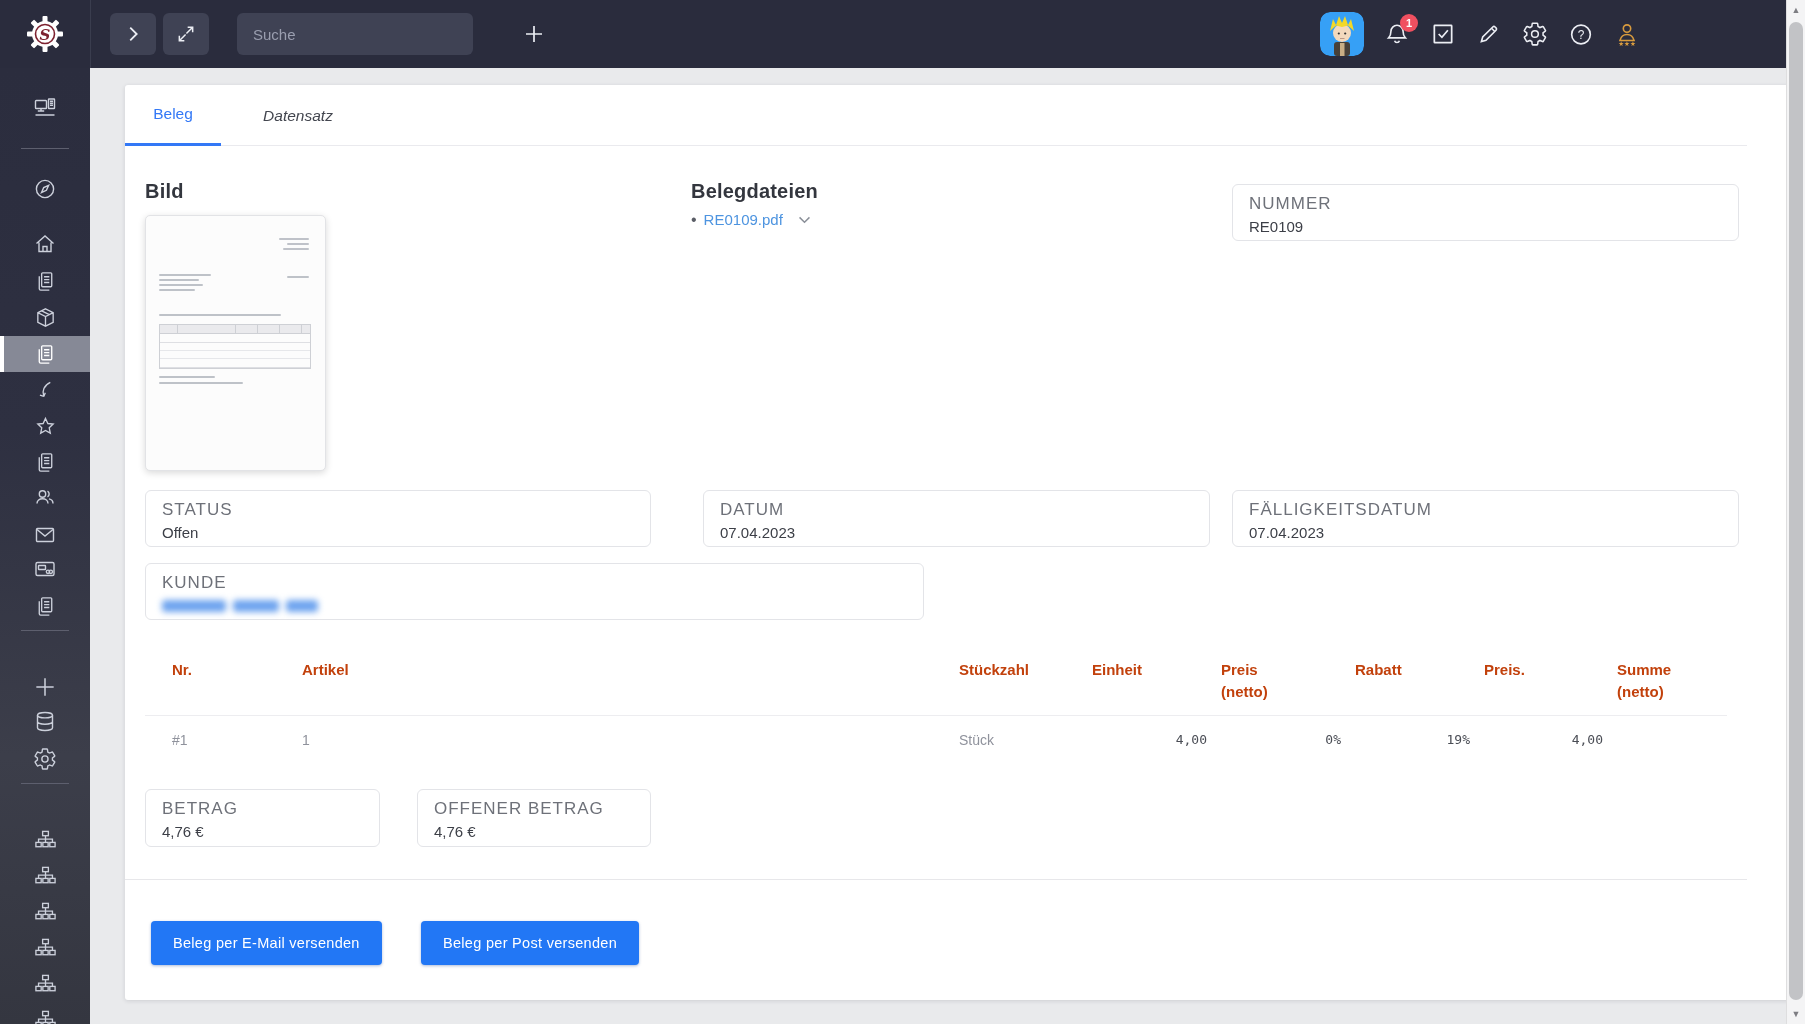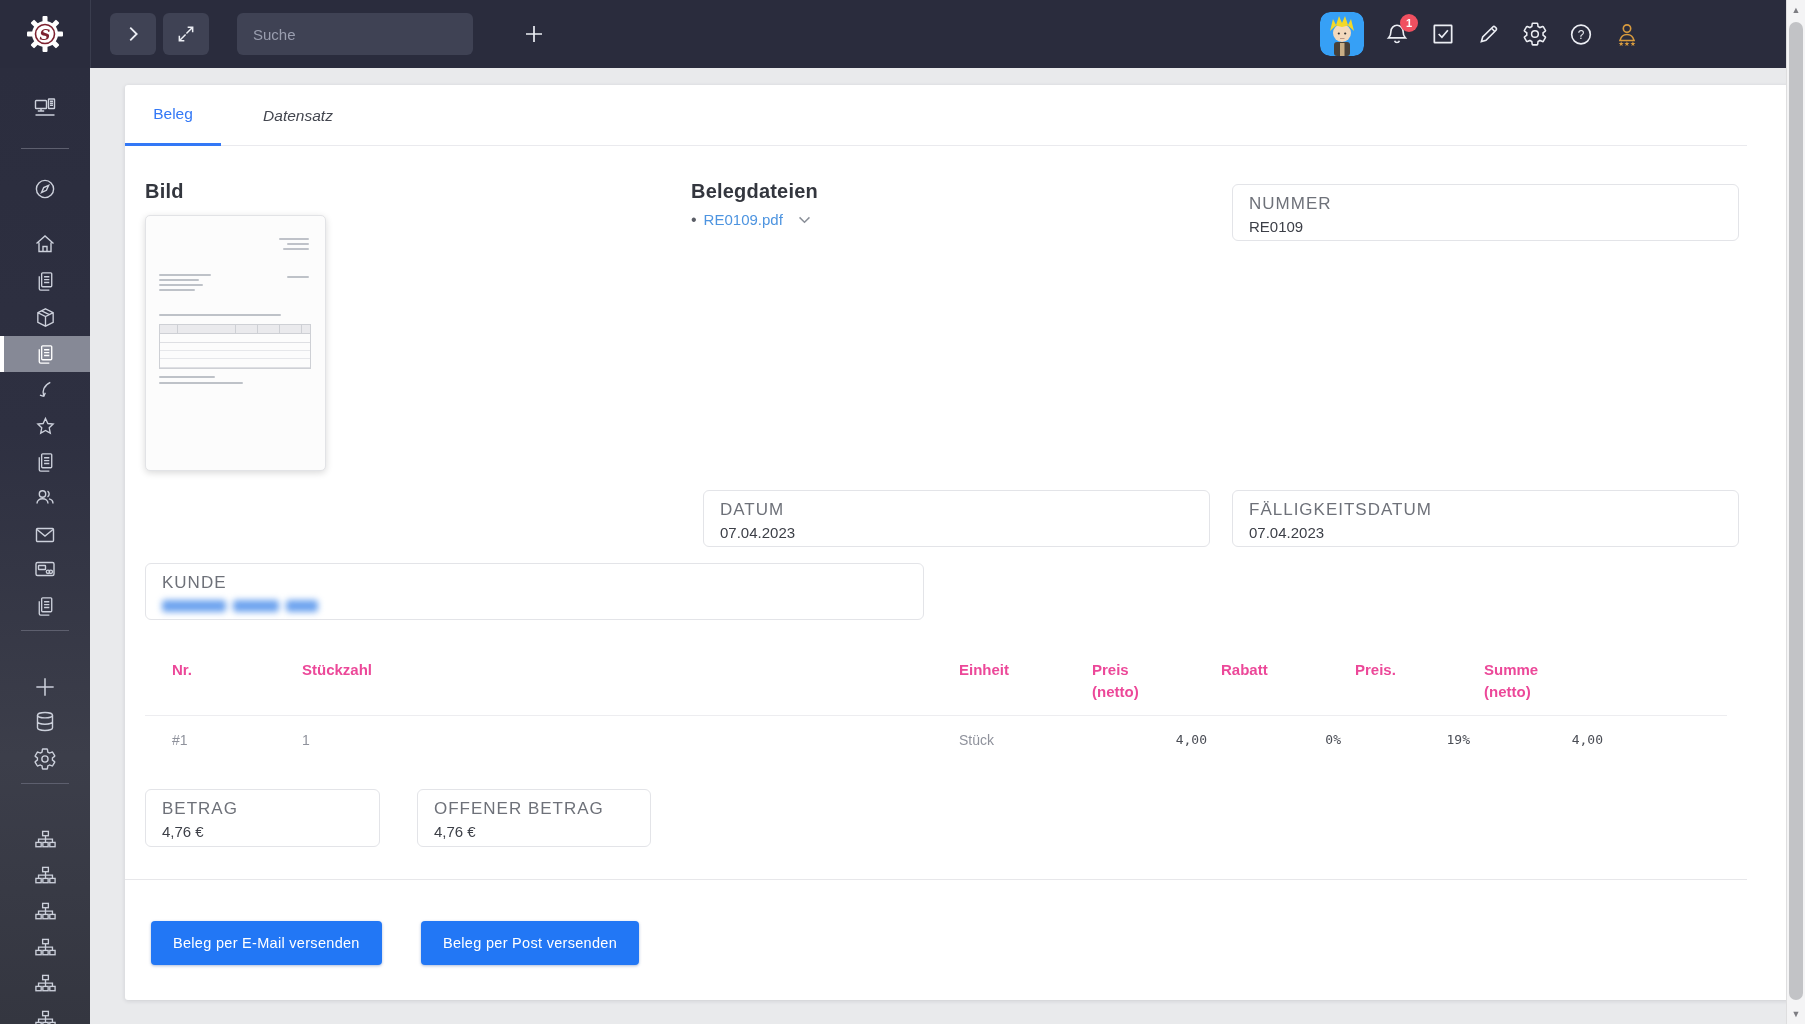--- a/index.html
+++ b/index.html
@@ -75,21 +75,21 @@
   .flabel { font-size:17px; color:#6e7179; letter-spacing:1px; font-weight:500; }
   .fvalue { font-size:15px; color:#3c3f47; margin-top:4px; }
   .kunde-blur { display:flex; gap:7px; margin-top:7px; filter:blur(3px); }
   .kunde-blur i { display:block; height:12px; background:#6ea4ef; border-radius:3px; }
 
   
   .items { position:absolute; left:20px; top:560px; width:1582px; }
   .irow { display:grid; grid-template-columns:130px 657px 133px 129px 134px 129px 133px 110px; padding-left:27px; align-items:start; }
   .irow.head { padding-top:14px; padding-bottom:12px; border-bottom:1px solid #ededf0; }
   .irow.body { padding-top:16px; }
-  .th { font-size:15px; font-weight:700; color:#ec4899; white-space:pre-line; line-height:1.45; }
+  .th { font-size:15px; font-weight:700; color:#c2410c; white-space:pre-line; line-height:1.45; }
   .td { font-size:14px; color:#8f929c; }
   .td.strong { font-size:15px; font-weight:700; color:#3b3e46; }
   .num { font-family:"DejaVu Sans Mono", monospace; font-size:13px; color:#4a4d55; }
   .ralign { text-align:right; padding-right:14px; }
 
   
   .divider { position:absolute; left:0; top:794px; width:1622px; height:1px; background:#e7e7ea; }
   .btn { position:absolute; top:836px; height:44px; background:#2277f5; color:#fff; border:none; border-radius:4px;
     font-size:14.5px; letter-spacing:0.3px; padding:0 22px; cursor:pointer; box-shadow:0 1px 3px rgba(20,60,140,0.35);
     font-family:"Liberation Sans",sans-serif; }
@@ -403,40 +403,45 @@
       <svg width="17" height="17" viewBox="0 0 24 24" fill="none" stroke="#8a8f98" stroke-width="2">
         <polyline points="5,9 12,16 19,9"></polyline>
       </svg>
     </span>
   </div>
 
   <div class="fbox" style="left:1107px; top:99px; width:507px; height:57px">
     <div class="flabel">NUMMER</div>
     <div class="fvalue">RE0109</div>
   </div>
+  <div class="fbox" style="left:20px; top:405px; width:506px; height:57px">
+    <div class="flabel">STATUS</div>
+    <div class="fvalue">Offen</div>
+  </div>
   <div class="fbox" style="left:578px; top:405px; width:507px; height:57px">
     <div class="flabel">DATUM</div>
     <div class="fvalue">07.04.2023</div>
   </div>
   <div class="fbox" style="left:1107px; top:405px; width:507px; height:57px">
     <div class="flabel">FÄLLIGKEITSDATUM</div>
     <div class="fvalue">07.04.2023</div>
   </div>
   <div class="fbox" style="left:20px; top:478px; width:779px; height:57px">
     <div class="flabel">KUNDE</div>
     <div class="kunde-blur">
       <i style="width:64px"></i>
         <i style="width:46px"></i>
         <i style="width:32px"></i>
     </div>
   </div>
 
   <div class="items">
     <div class="irow head">
       <div class="th">Nr.</div>
+      <div class="th">Artikel</div>
       <div class="th">Stückzahl</div>
       <div class="th">Einheit</div>
       <div class="th">Preis
 (netto)</div>
       <div class="th">Rabatt</div>
       <div class="th">Preis.</div>
       <div class="th">Summe
 (netto)</div>
     </div>
     <div class="irow body">

